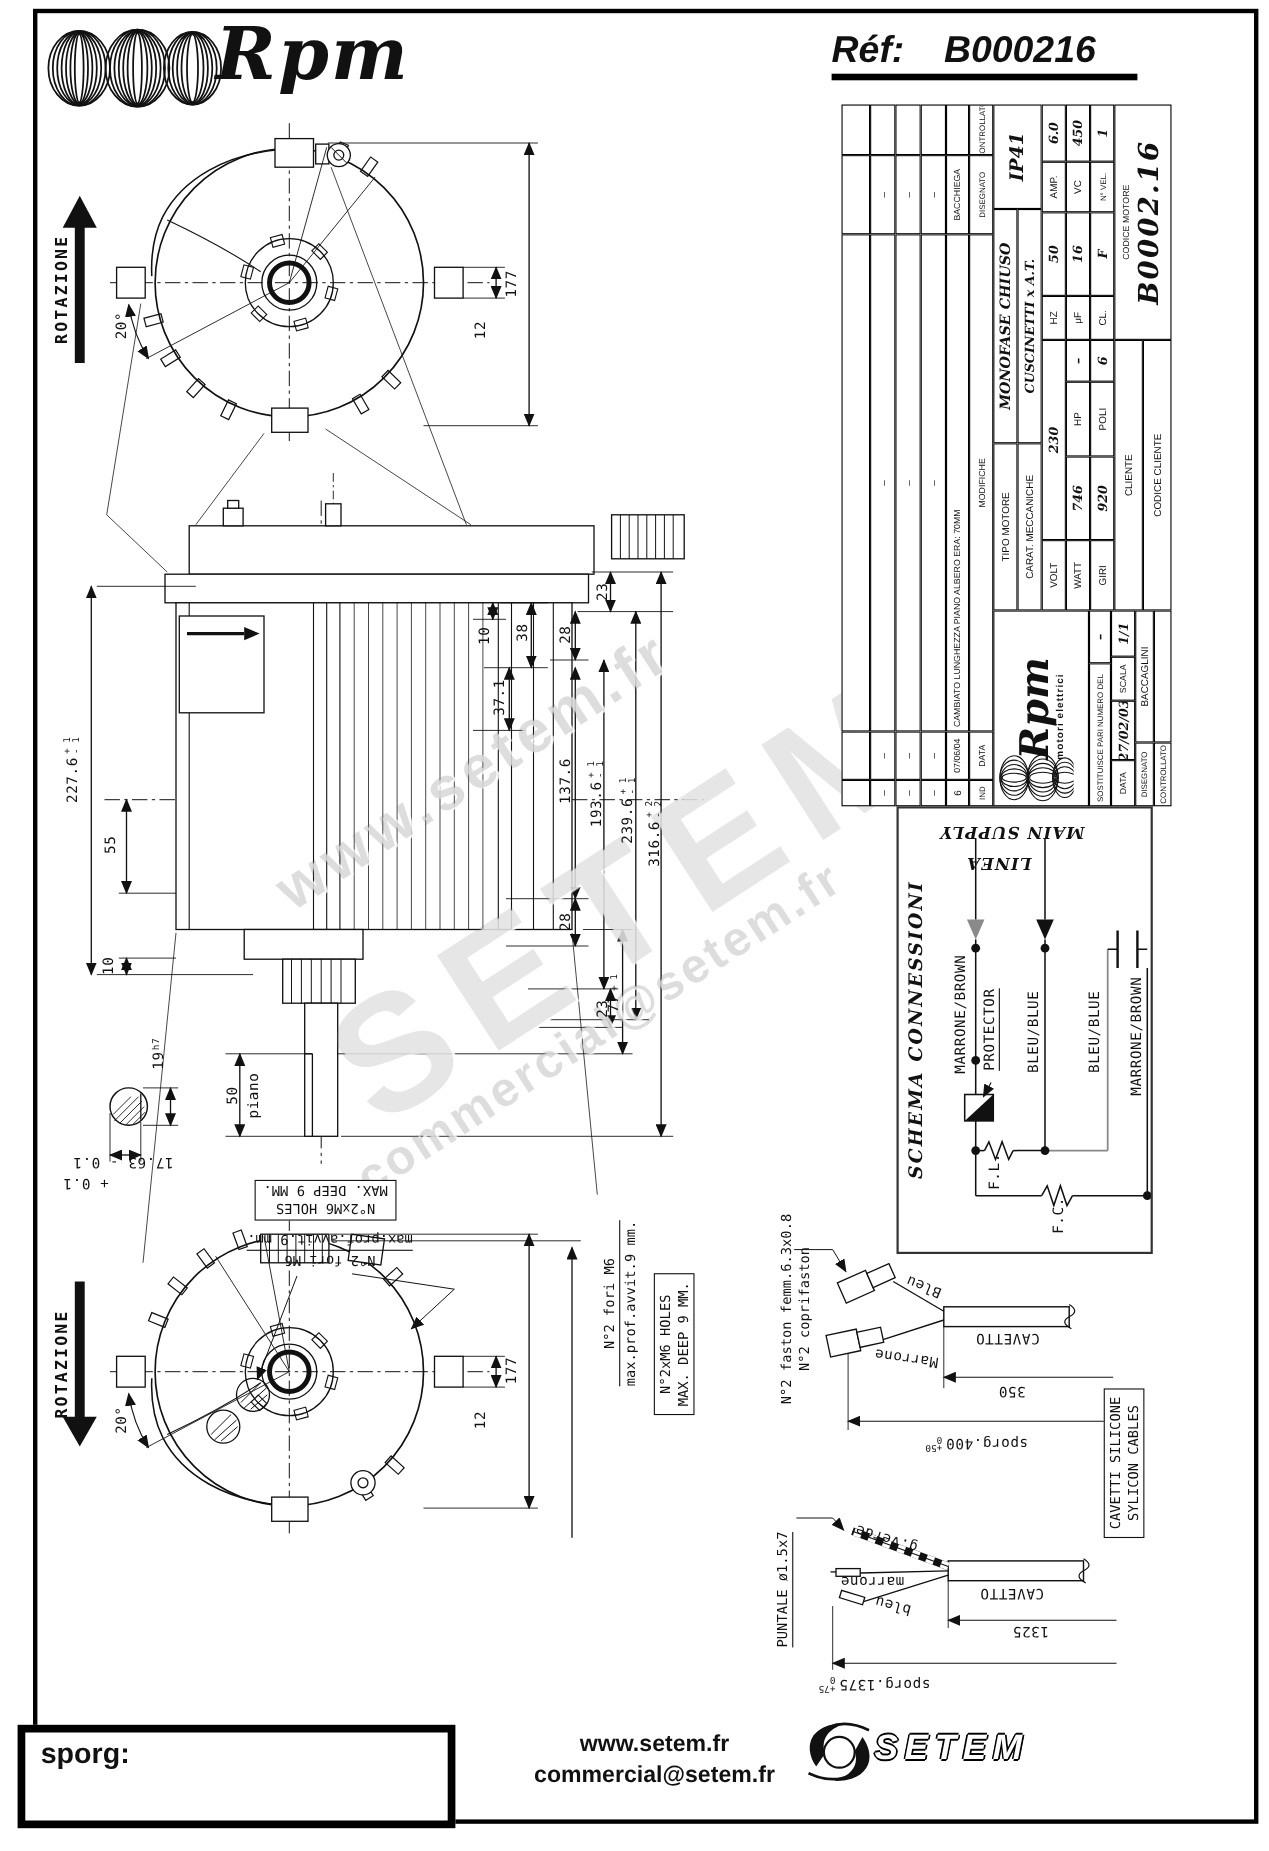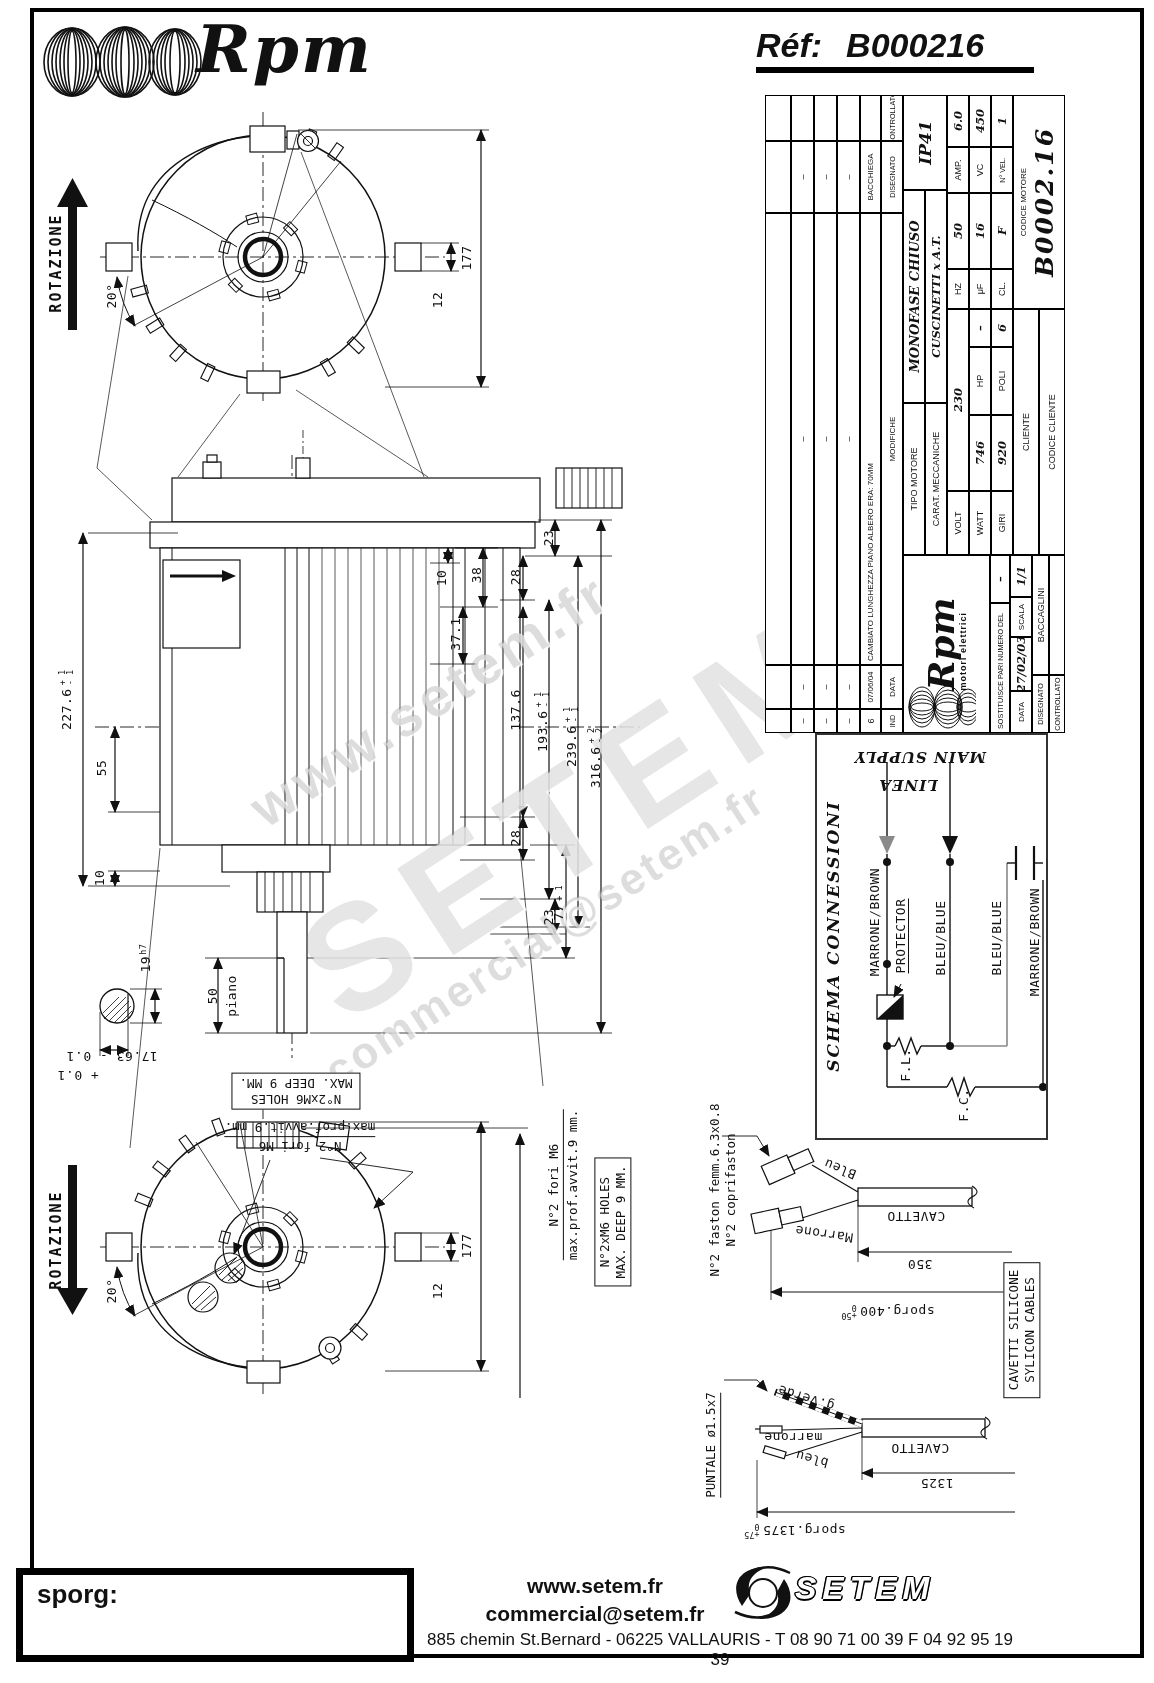--- a/index.html
+++ b/index.html
@@ -18,21 +18,21 @@
   .ann{position:absolute;font:12.5px "DejaVu Sans Mono",monospace;text-align:center;white-space:nowrap;line-height:1.25;background:transparent;}
   .ann.boxed{border:1.6px solid #111;padding:2px 7px;background:#fff;}
   .ann .rule{border-top:1.2px solid #111;margin:1px 0;}
   .ann.ul1{border-bottom:1.3px solid #111;padding-bottom:1px;}
   
   .wm{position:absolute;transform:translate(-50%,-50%) rotate(-33deg);font-family:"Liberation Sans",sans-serif;
       font-weight:bold;color:rgba(125,125,125,.26);text-shadow:2px 2px 1px rgba(255,255,255,.85);pointer-events:none;}
   
   .rpm-script{position:absolute;left:196px;top:10px;font:bold italic 66px "DejaVu Serif",serif;letter-spacing:2px;}
   .ref{position:absolute;left:756px;top:26px;width:278px;border-bottom:6px solid #000;padding-bottom:2px;
-       font:bold italic 34px "Liberation Sans",sans-serif;display:flex;gap:24px;}
+       font:bold italic 34px "Liberation Sans",sans-serif;display:flex;gap:36px;}
   
   .tb-wrap{position:absolute;left:765px;top:95px;width:300px;height:638px;}
   .tb-nat{position:absolute;width:638px;height:300px;transform-origin:0 0;transform:rotate(-90deg) translate(-638px,0);}
   .c{position:absolute;border:1px solid #000;box-sizing:border-box;display:flex;align-items:center;justify-content:center;
      font:9px "Liberation Sans",sans-serif;overflow:hidden;white-space:nowrap;background:#fff;}
   .c.lft{justify-content:flex-start;padding-left:3px;}
   .c.it{font-family:"DejaVu Serif",serif;font-style:italic;font-weight:bold;font-size:11.5px;}
   .c.big-it{font-family:"DejaVu Serif",serif;font-style:italic;font-weight:bold;font-size:13px;}
   .c.s8{font-size:8px;}  .c.s7{font-size:7.2px;}
   .tb-logo{flex-direction:row;gap:4px;}
@@ -831,16 +831,15 @@
       </div>
     </div>
 
   <div class="codebox">
     <div class="cl">sporg:</div>
   </div>
   <div class="f-web">
     <div>www.setem.fr</div>
     <div>commercial@setem.fr</div>
   </div>
-  <div class="f-addr">885 chemin St.Bernard  -  06225 VALLAURIS  -  T 08 90 71 00 39   F 04 92 95 19 39</div>
   <div class="f-setem">SETEM</div>
 
 </div>
 
 </body></html>

